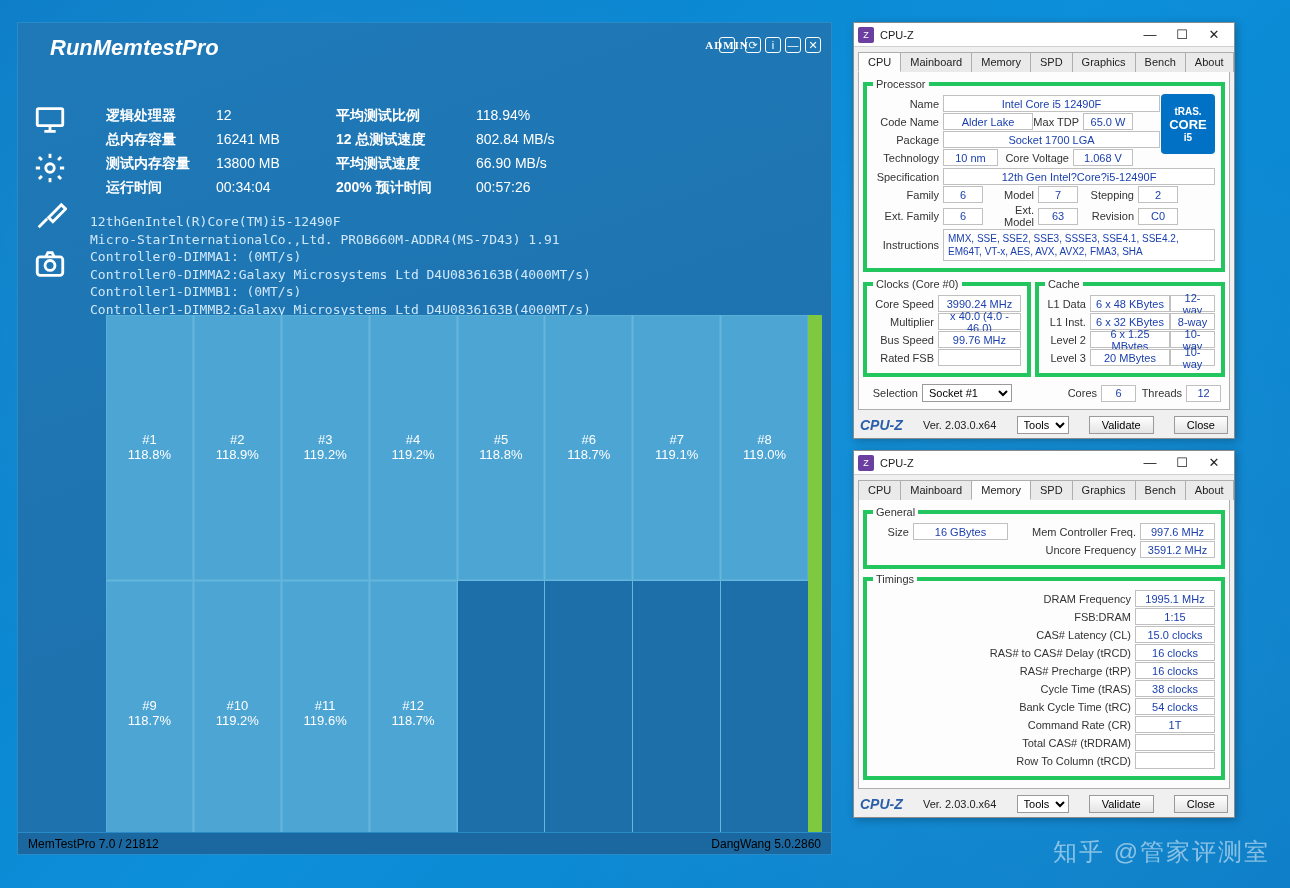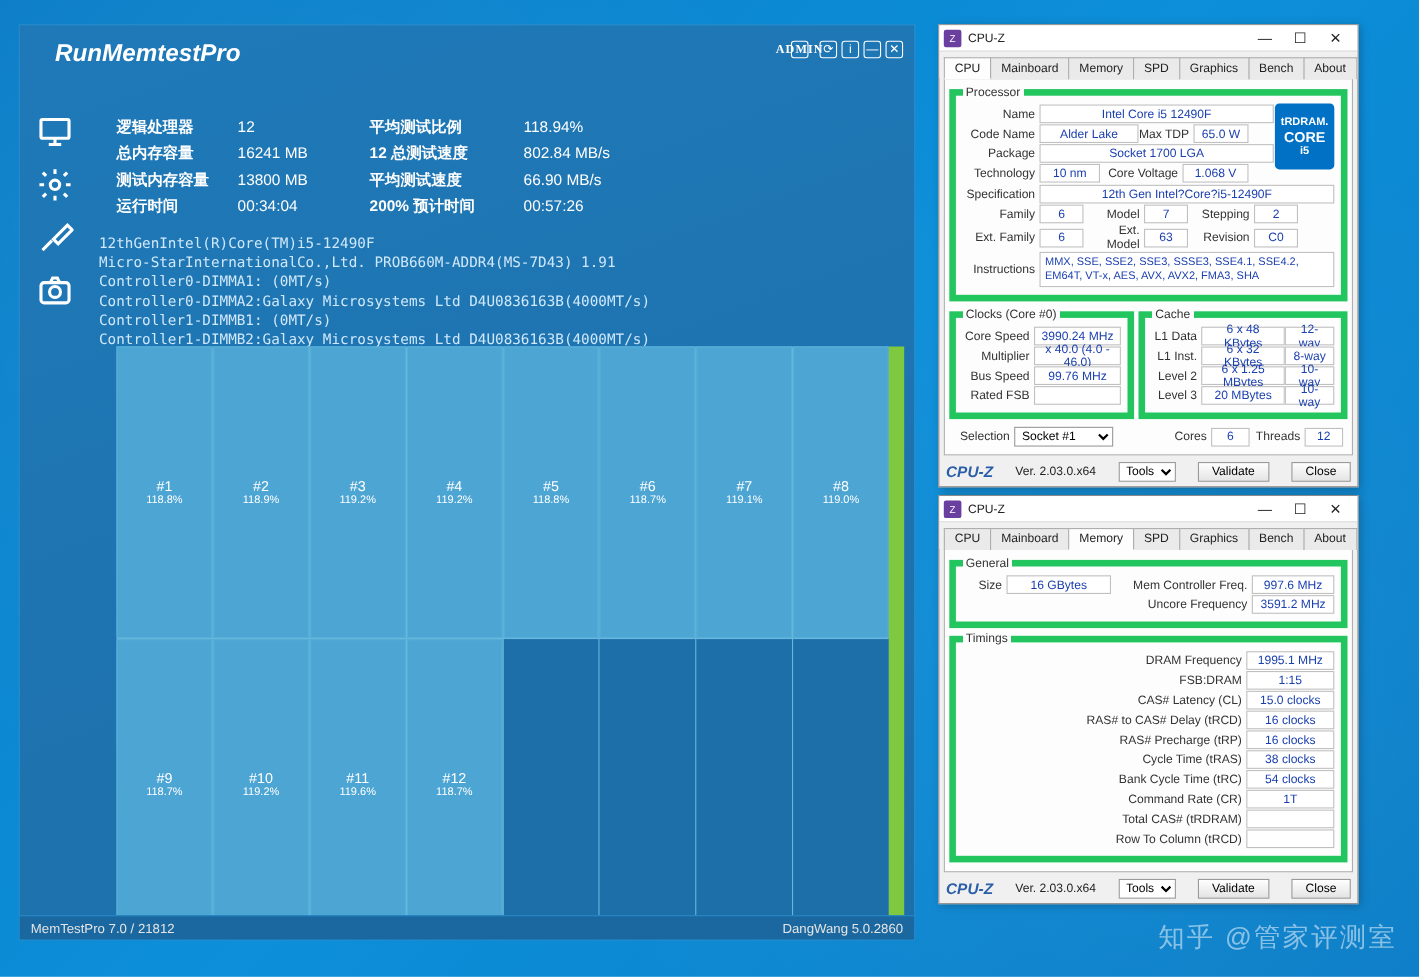--- a/index.html
+++ b/index.html
@@ -60,25 +60,25 @@
   position:absolute; left:88px; top:292px; width:702px; height:530px;
   display:grid; grid-template-columns: repeat(8, 1fr); grid-template-rows: 1fr 1fr;
   gap:1px; background:#66b6dd;
 }
 .grid .spacer { background:#1d6fa9;}
 .grid .gbar { position:absolute; right:-14px; top:0; width:14px; height:100%; background:#7ec93f;}
 .cell {
   background:#4da5d4; display:flex; flex-direction:column; justify-content:center;
   align-items:center; color:#fff; border:1px solid #57afd7;
 }
-.cell .id{font-size:13px;} .cell .pct{font-size:10px;}
+.cell .id{font-size:13px;} .cell .pct{font-size:13px;}
 .footer {
   position:absolute; left:0; bottom:0; width:100%; height:22px;
   display:flex; justify-content:space-between; align-items:center;
-  padding:0 10px; color:#e5e5e5; font-size:12px;
+  padding:0 10px; color:#000000; font-size:12px;
   border-top:1px solid #2a8bc9; background:#1a689f;
 }
 
 
 .cpuz {
   position:absolute; right:55px; width:382px;
   background:#f0f0f0; border:1px solid #8a8a8a;
   font-size:11px; color:#222; box-shadow:2px 2px 8px rgba(0,0,0,.25);
 }
 .cpuz .titlebar {
@@ -100,21 +100,21 @@
 }
 .tab {
   padding:3px 9px; border:1px solid #aeaeae; border-bottom:none;
   margin-right:-1px; background:#eaeaea; font-size:11px; position:relative; top:1px;
 }
 .tab.active { background:#fdfdfd; border-bottom:1px solid #fdfdfd; z-index:2;}
 .panel {
   margin:0 4px 2px; background:#fdfdfd; border:1px solid #aeaeae; padding:4px;
 }
 fieldset {
-  border:6px solid #22c55e; margin:2px 0 4px; padding:4px 6px 6px;
+  border:4px solid #22c55e; margin:2px 0 4px; padding:4px 6px 6px;
 }
 legend { font-size:11px; padding:0 3px; color:#333;}
 .row { display:flex; align-items:center; margin:1px 0;}
 .lbl { text-align:right; color:#333; padding-right:4px;}
 .val {
   border:1px solid #c0c0c0; background:#fff; color:#1a3fae;
   padding:1px 4px; text-align:center; font-size:11px; height:17px;
   display:inline-flex; align-items:center; justify-content:center;
 }
 .intlogo{
@@ -300,21 +300,21 @@
               <span class="val" style="flex:1">Socket 1700 LGA</span>
             </div>
           <div class="row">
               <span class="lbl" style="width:70px">Technology</span>
               <span class="val" style="width:55px">10 nm</span>
               <span class="lbl" style="width:75px">Core Voltage</span>
               <span class="val" style="width:60px">1.068 V</span>
             </div>
         </div>
         <div class="intlogo">
-          <span>tRDRAM.</span>
+          <span>tRAS.</span>
           <span style="font-size:13px">CORE</span>
           <span>i5</span>
         </div>
       </div>
       <div class="row">
           <span class="lbl" style="width:70px">Specification</span>
           <span class="val" style="flex:1">12th Gen Intel?Core?i5-12490F</span>
         </div>
       <div class="row">
         <span class="lbl" style="width:70px">Family</span>

